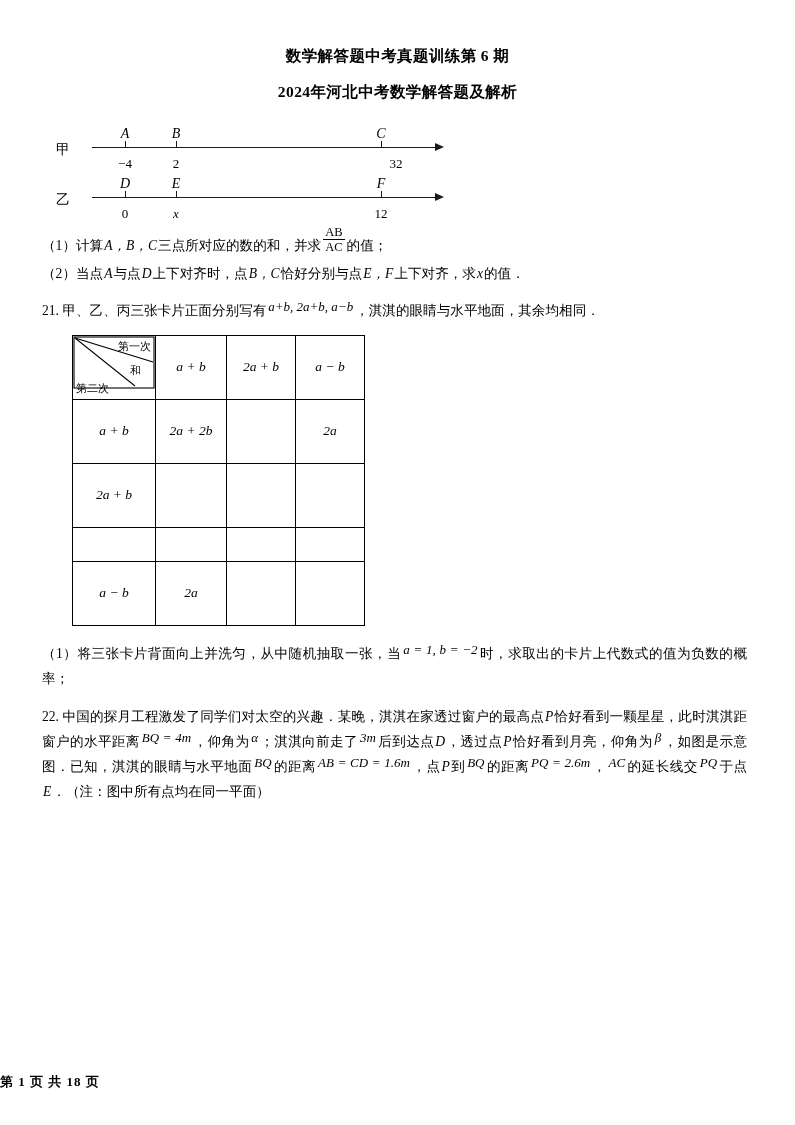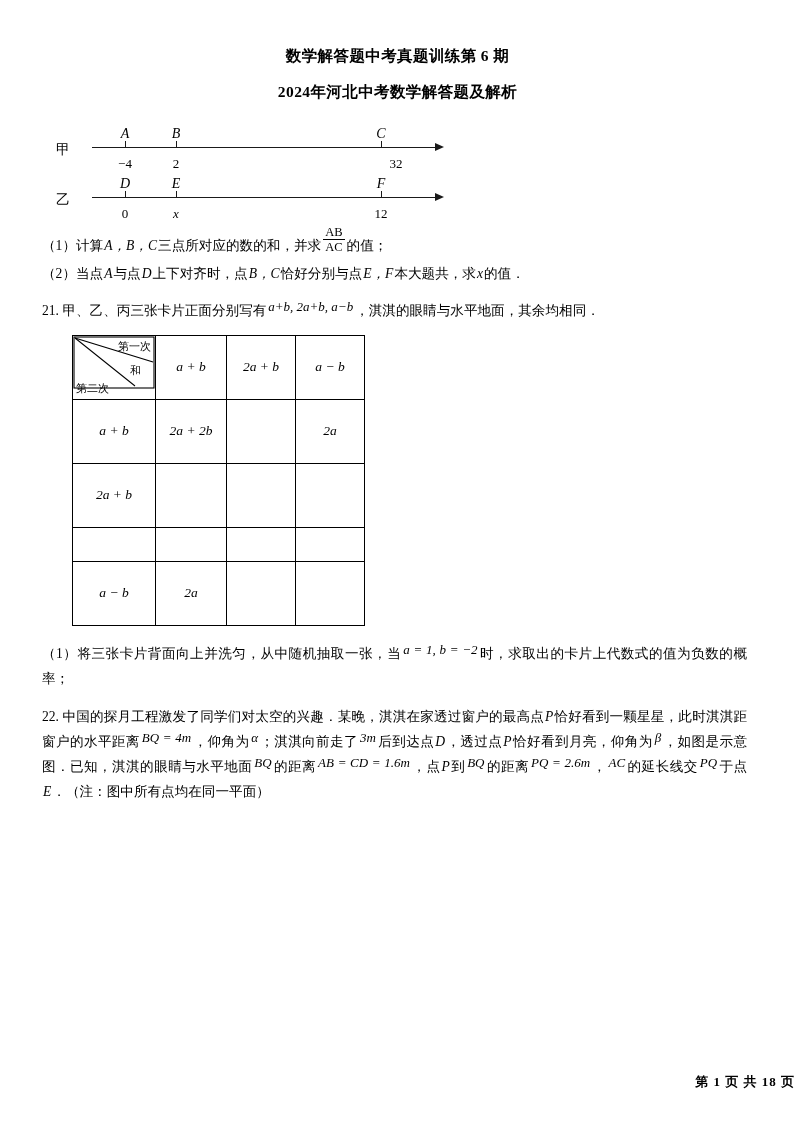--- a/index.html
+++ b/index.html
@@ -176,21 +176,21 @@
   }
   .hdr-first { right: 4px; top: 3px; }
   .hdr-sum   { right: 14px; top: 27px; }
   .hdr-second{ left: 3px; bottom: 3px; }
 
   .footer {
     position: absolute;
     left: 0;
     bottom: 34px;
     width: 100%;
-    text-align: right;
+    text-align: left;
     font-size: 13px;
     font-weight: bold;
     letter-spacing: 1px;
   }
 </style>
 </head>
 <body>
 
 <div class="page">
 
@@ -239,21 +239,21 @@
       </div>
 
     </div>
   </div>
 
   <div class="qblock sub20a">
     <span>（1）计算</span><span class="mi">A，B，C</span><span>三点所对应的数的和，并求</span><span class="frac"><span class="num">AB</span><span class="den">AC</span></span><span>的值；</span>
   </div>
 
   <div class="qblock sub">
-    <span>（2）当点</span><span class="mi">A</span><span>与点</span><span class="mi">D</span><span>上下对齐时，点</span><span class="mi">B，C</span><span>恰好分别与点</span><span class="mi">E，F</span><span>本大题共，求</span><span class="mi">x</span><span>的值．</span>
+    <span>（2）当点</span><span class="mi">A</span><span>与点</span><span class="mi">D</span><span>上下对齐时，点</span><span class="mi">B，C</span><span>恰好分别与点</span><span class="mi">E，F</span><span>上下对齐，求</span><span class="mi">x</span><span>的值．</span>
   </div>
 
   <div class="qblock q21">
     <span>21.</span>
     <span>甲、乙、丙三张卡片正面分别写有</span><span class="mexp">a+b, 2a+b, a−b</span><span>，淇淇的眼睛与水平地面，其余均相同．</span>
   </div>
 
   <div class="tbl-wrap">
     <table class="cards">
       <tbody>

